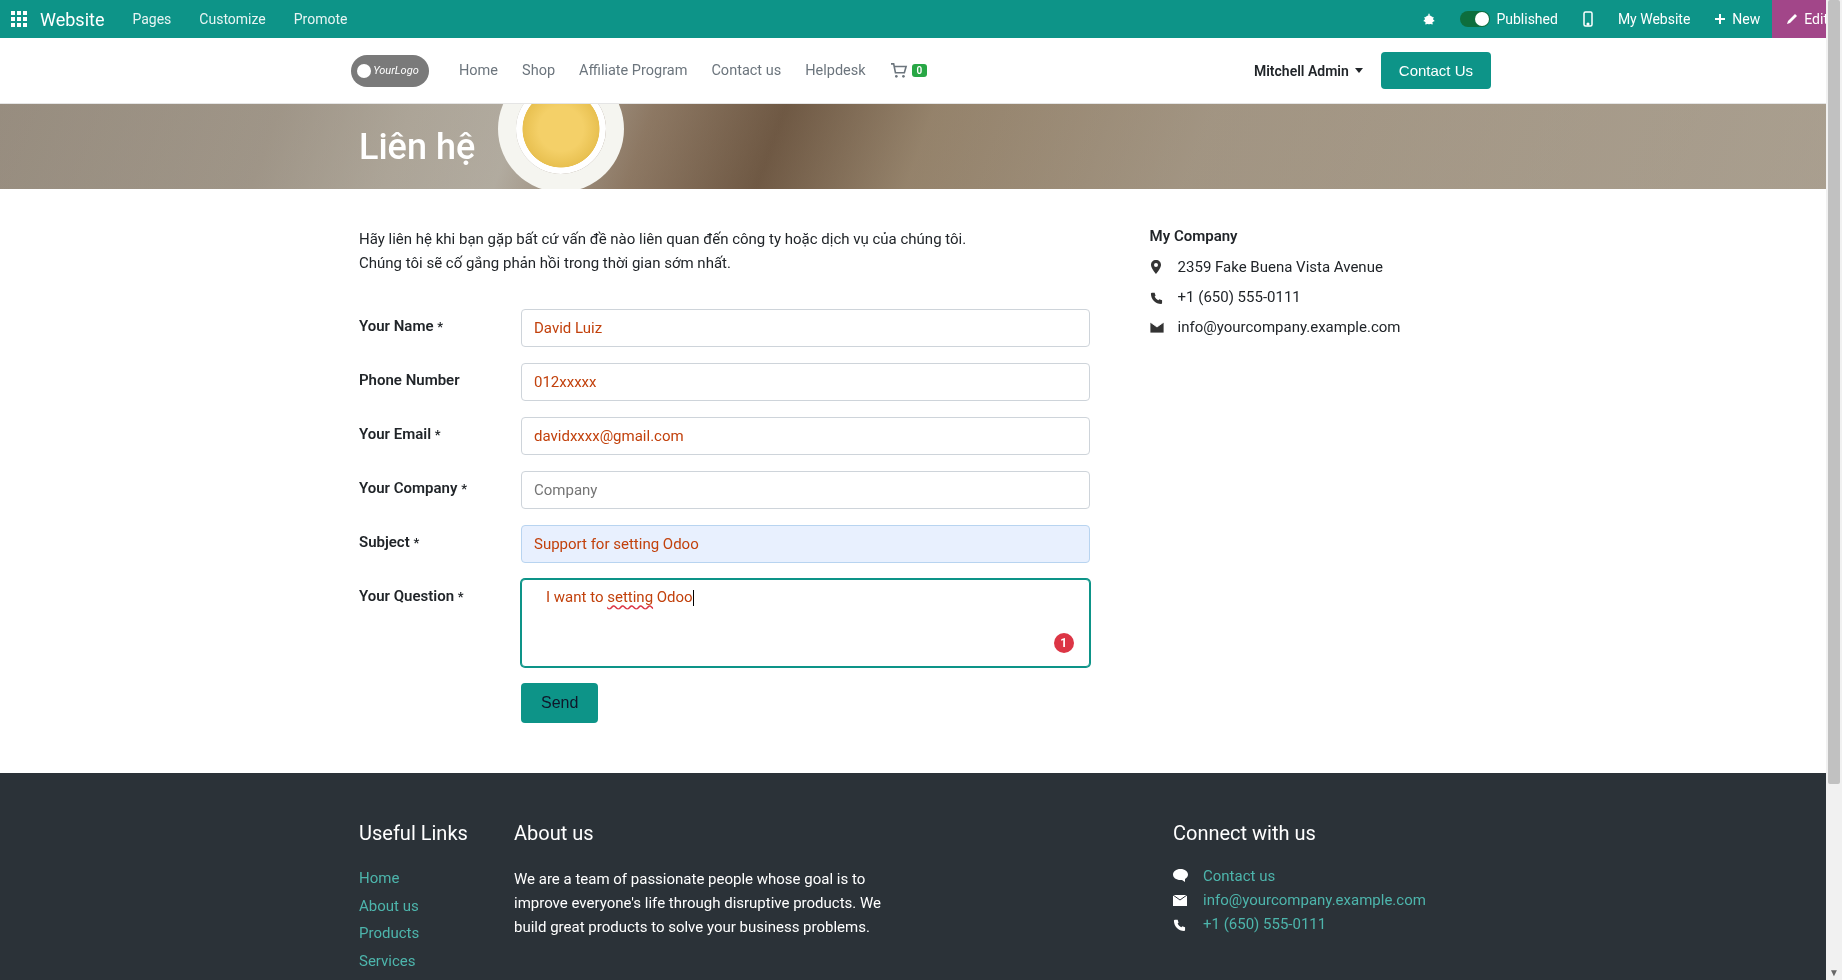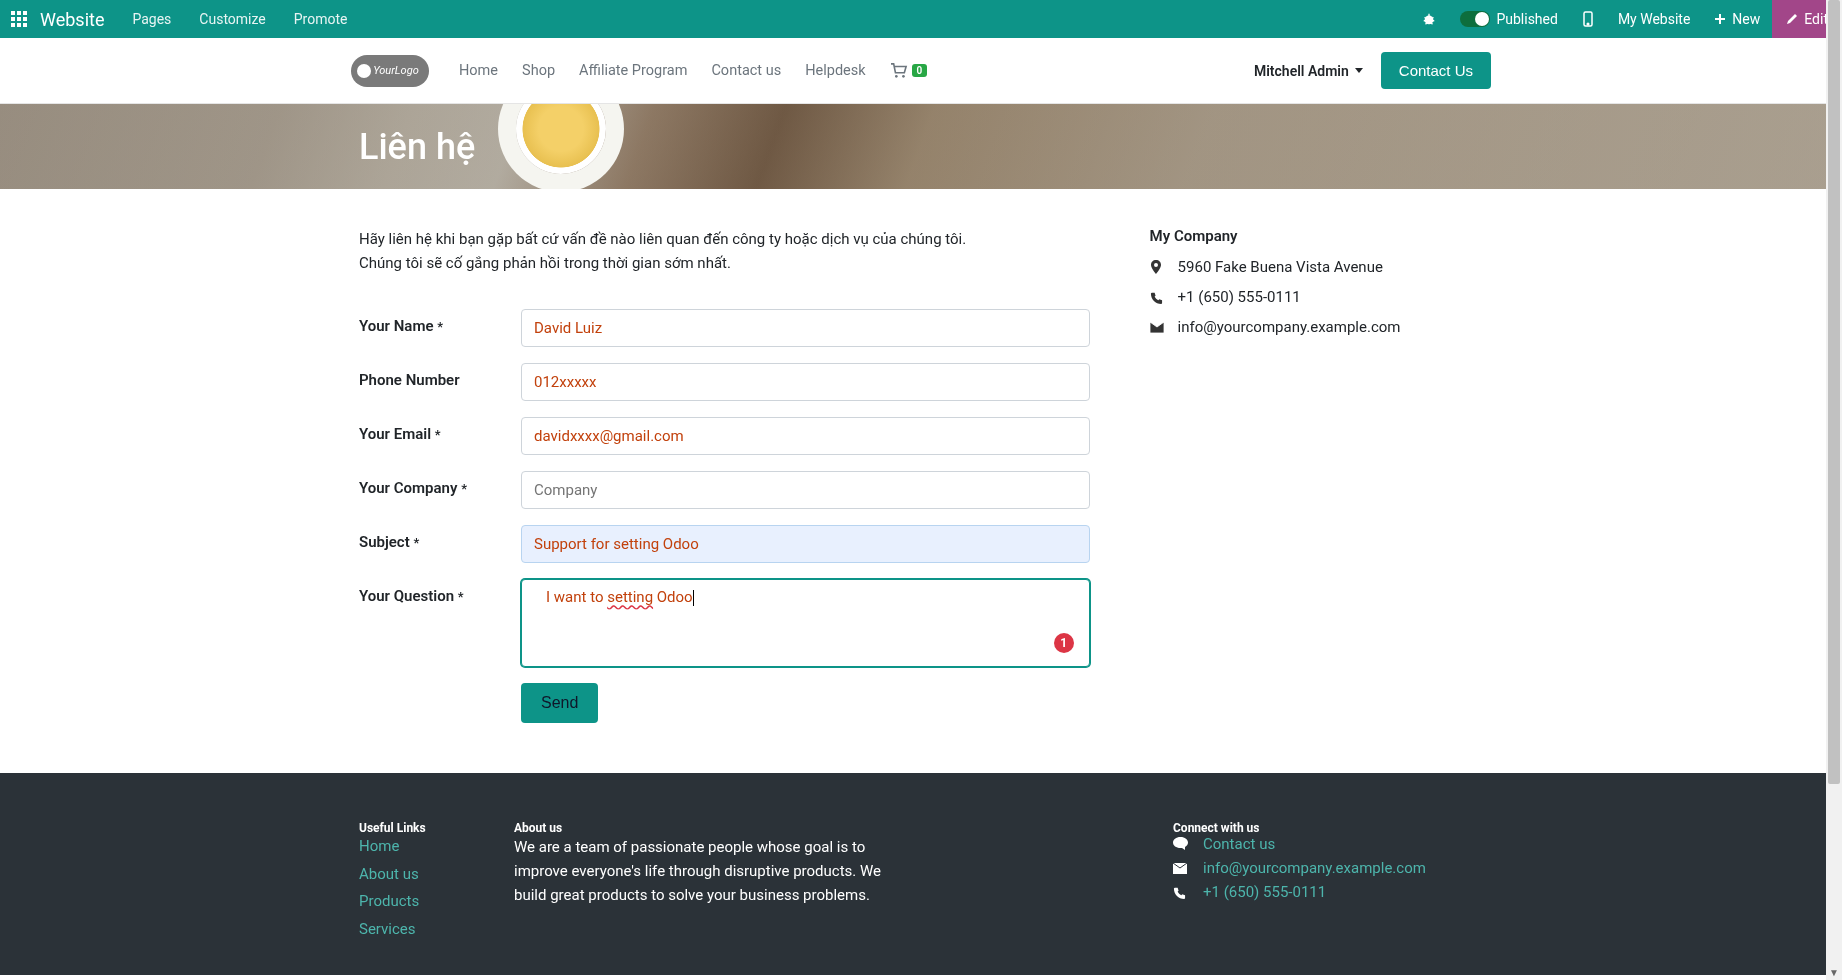--- a/index.html
+++ b/index.html
@@ -59,21 +59,21 @@
 .sidebar h4 { font-weight: 600; font-size: 15px; margin-bottom: 10px; }
 .company-line { display: flex; align-items: center; gap: 14px; margin-bottom: 6px; font-size: 15px; line-height: 1.6; }
 .company-line .ic { width: 14px; text-align: center; color: #333; }
 
 .spellcheck { text-decoration: underline wavy #dc3545; text-decoration-skip-ink: none; text-underline-offset: 2px; }
 
 
 .footer { background: #2b3238; color: #fff; padding: 48px 0 30px; }
 .footer-inner { max-width: 1140px; margin: 0 auto; display: flex; padding: 0 8px; }
 .fcol { }
-.fcol h3 { font-size: 12px; font-weight: 700; }
+.fcol h3 { font-size: 20px; font-weight: 400; margin-bottom: 22px; }
 .fcol-links { flex: 0 0 155px; }
 .fcol-about { flex: 0 0 400px; }
 .fcol-connect { margin-left: auto; flex: 0 0 310px; }
 .fcol a, .flink { color: #4db5ac; text-decoration: none; cursor: pointer; }
 .fcol li { list-style: none; margin-bottom: 5px; font-size: 15px; line-height: 1.5; }
 .fcol p { font-size: 15px; line-height: 1.6; }
 .connect-line { display: flex; align-items: center; gap: 14px; margin-bottom: 6px; font-size: 15px; }
 .connect-line .ic { width: 16px; text-align: center; }
 
 .caret-down { display: inline-block; width: 0; height: 0; border-left: 4px solid transparent; border-right: 4px solid transparent; border-top: 5px solid currentColor; vertical-align: middle; }
@@ -225,21 +225,21 @@
   </div>
 
   <div class="sidebar">
     <h4>My Company</h4>
     <div class="company-line">
       <span class="ic">
         <svg width="12" height="14" viewBox="0 0 12 14" fill="#333">
             <path d="M6 0C3 0 1 2 1 5c0 3 5 9 5 9s5-6 5-9c0-3-2-5-5-5zm0 7a2 2 0 110-4 2 2 0 010 4z"></path>
           </svg>
       </span>
-      <span>5960 Fake Buena Vista Avenue</span>
+      <span>2359 Fake Buena Vista Avenue</span>
     </div>
     <div class="company-line">
       <span class="ic">
         <svg width="13" height="13" viewBox="0 0 14 14" fill="#333">
             <path d="M13 10l-3-1-1 1c-2-1-3-2-4-4l1-1-1-3H2C1 2 1 3 1 3c0 6 5 11 11 11 0 0 1 0 1-1v-3z"></path>
           </svg>
       </span>
       <span>+1 (650) 555-0111</span>
     </div>
     <div class="company-line">

